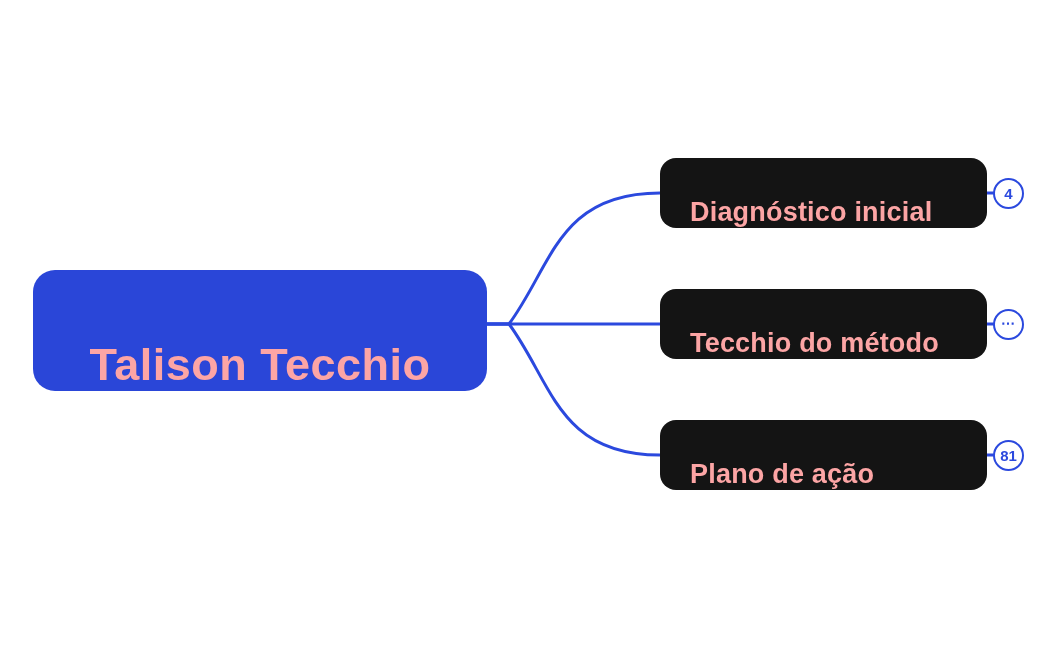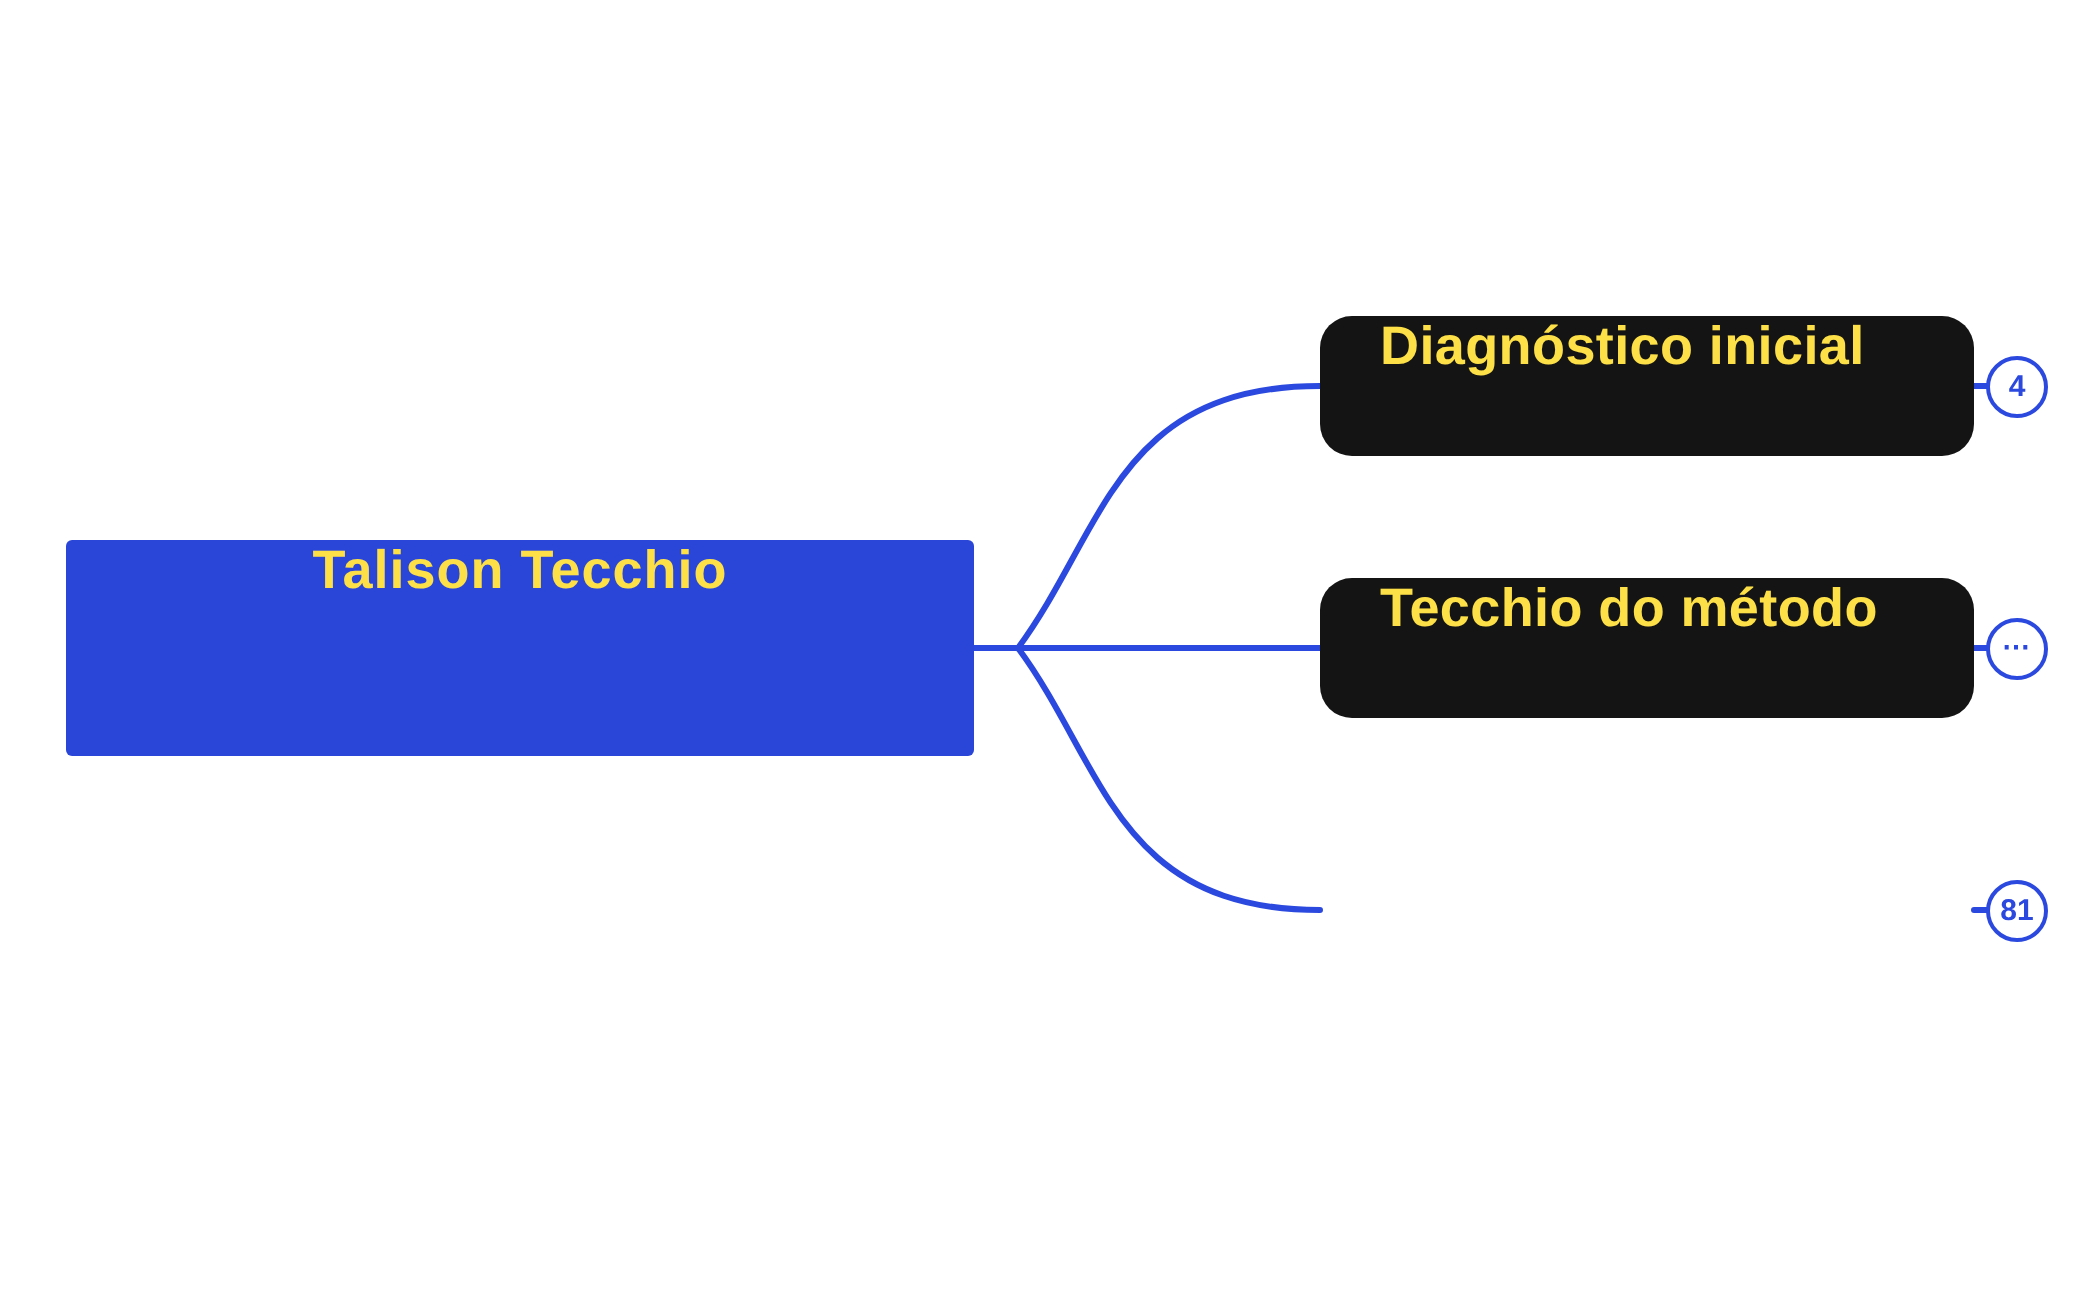--- a/index.html
+++ b/index.html
@@ -24,34 +24,34 @@
   }
   .connectors path {
     fill: none;
     stroke: #2b49de;
     stroke-width: 3;
     stroke-linecap: round;
   }
   .node {
     position: absolute;
     display: flex;
-    align-items: flex-start;
-    color: #fde047;
+    align-items: flex-end;
+    color: #fca5a5;
     box-sizing: border-box;
     cursor: pointer;
   }
   .root-node {
     left: 33px;
     top: 270px;
     width: 454px;
-    height: 108px;
+    height: 121px;
     background: #2a46d8;
-    border-radius: 3px;
+    border-radius: 22px;
     justify-content: center;
-    font-size: 27px;
+    font-size: 45px;
     font-weight: 700;
     letter-spacing: 0.5px;
   }
   .child-node {
     left: 660px;
     width: 327px;
     height: 70px;
     background: #141414;
     border-radius: 16px;
     padding-left: 30px;
@@ -106,20 +106,23 @@
   <div class="node root-node">
     <span>Talison Tecchio</span>
   </div>
 
   <div class="node child-node child-0">
     <span>Diagnóstico inicial</span>
   </div>
   <div class="node child-node child-1">
     <span>Tecchio do método</span>
   </div>
+  <div class="node child-node child-2">
+    <span>Plano de ação</span>
+  </div>
 
   <div class="badge badge-0">
     <span>4</span>
   </div>
   <div class="badge badge-1 ellipsis">
     <span>⋯</span>
   </div>
   <div class="badge badge-2">
     <span>81</span>
   </div>

